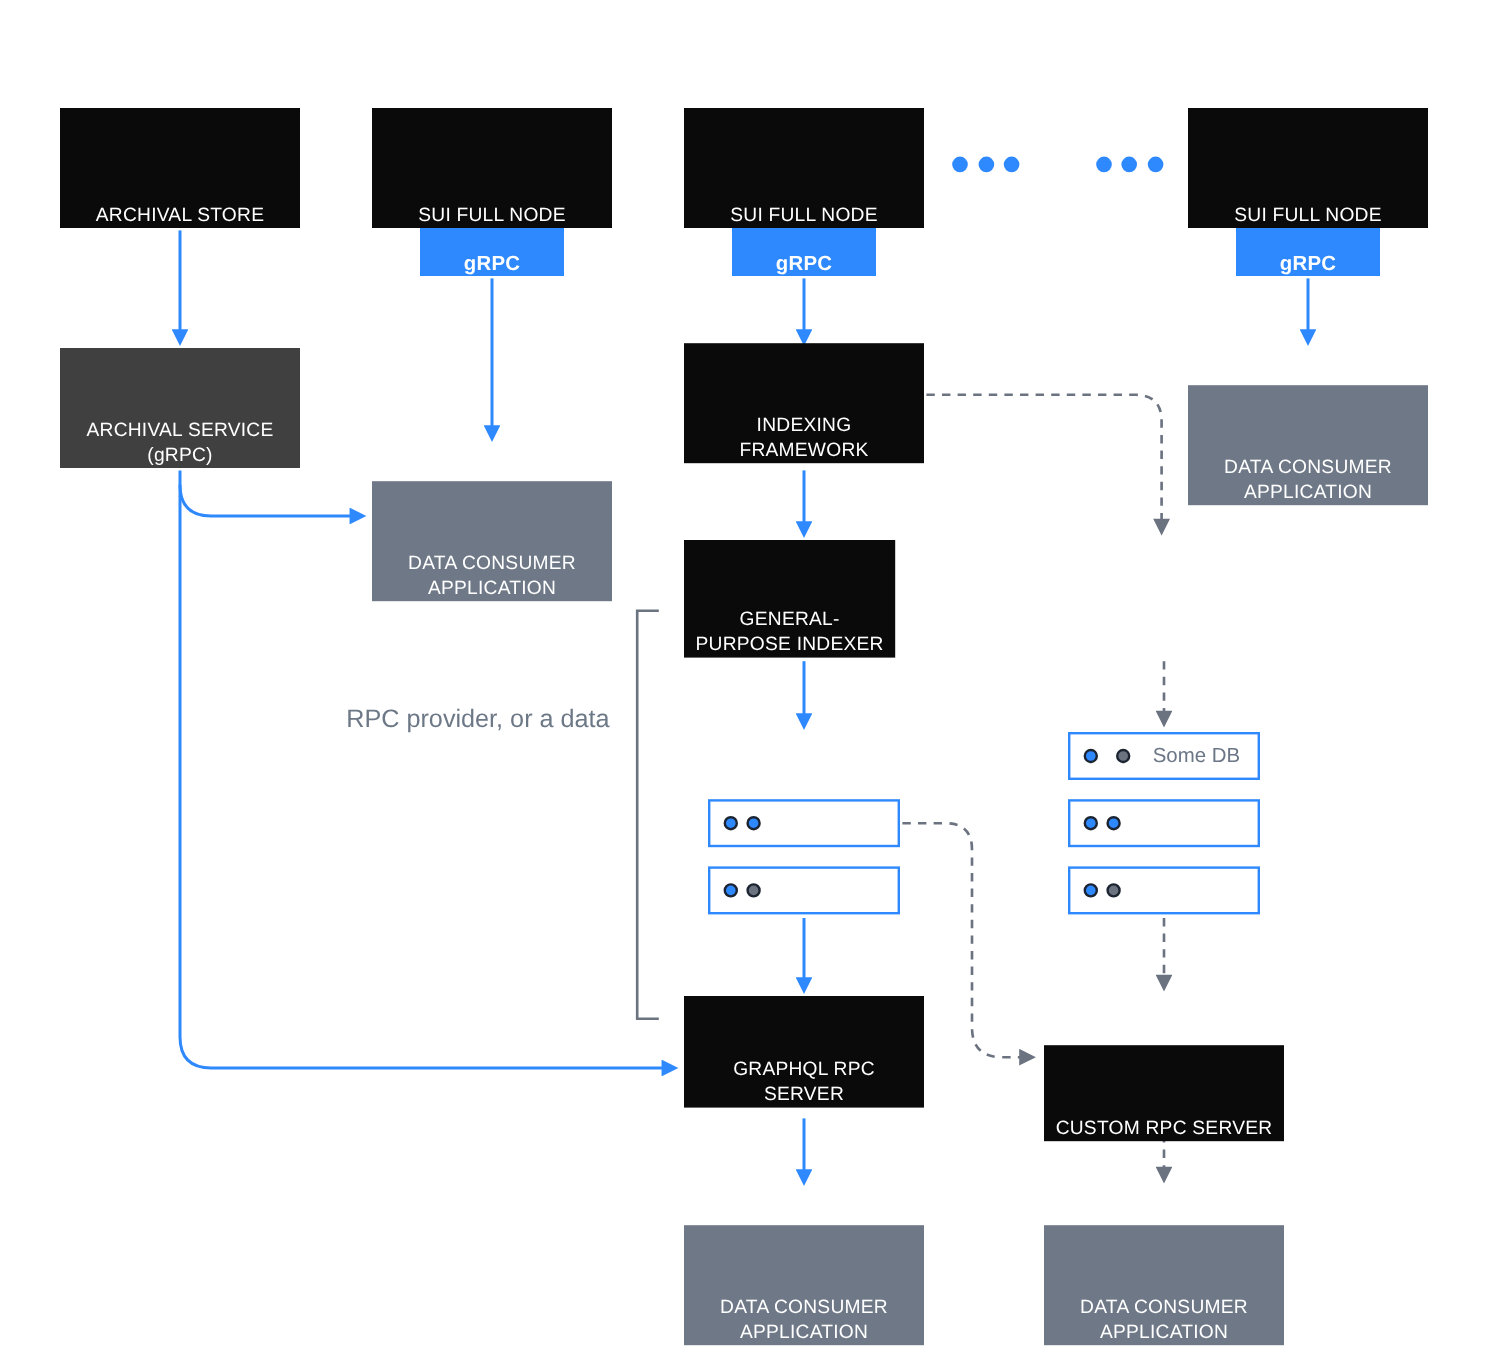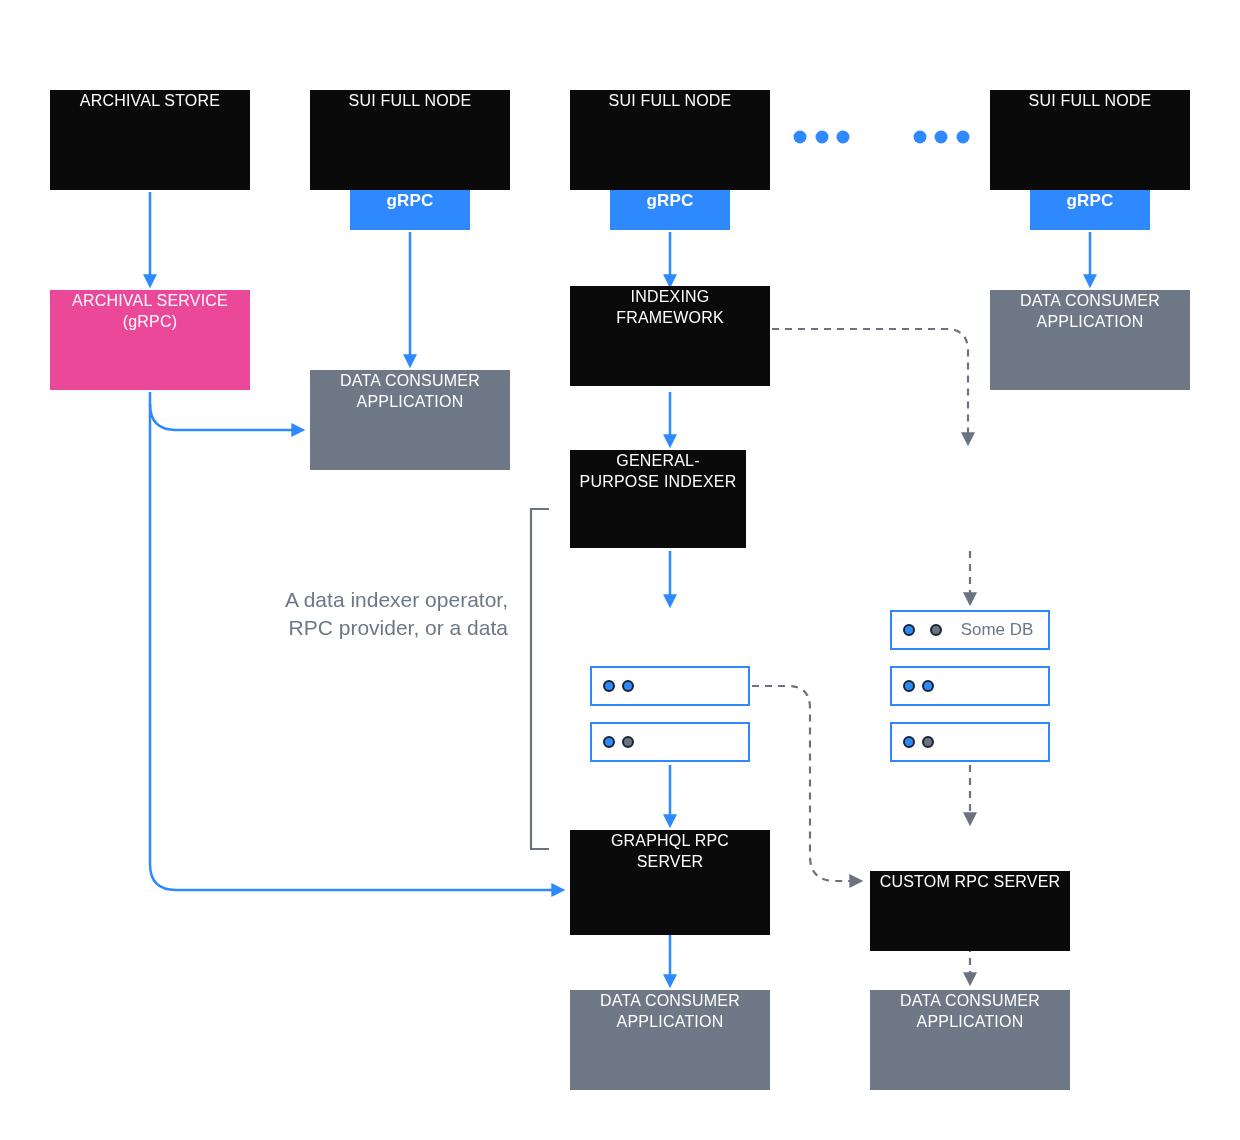--- a/index.html
+++ b/index.html
@@ -6,30 +6,30 @@
   .canvas{
     position:relative;
     width:1240px;height:1140px;
     background:#ffffff;
     font-family:"Liberation Sans",sans-serif;
     overflow:hidden;
   }
   svg.links{position:absolute;left:0;top:0;width:1240px;height:1140px;}
   .node{
     position:absolute;
-    display:flex;align-items:flex-start;justify-content:center;
+    display:flex;align-items:flex-end;justify-content:center;
     text-align:center;box-sizing:border-box;
   }
   .node .lbl{
     font-size:16px;line-height:21px;font-weight:500;letter-spacing:.2px;
     color:#ffffff;padding:0 8px;
   }
   .black{background:#0a0a0a;}
-  .grayb{background:#6e7887;}
-  .blueb{background:#ec4899;}
+  .grayb{background:#6e7887;margin-top:31px;}
+  .blueb{background:#404040;}
   .grpc{background:#2e89ff;}
   .grpc .lbl{font-size:17px;font-weight:600;letter-spacing:.2px;}
   .db{
     position:absolute;width:160px;height:40px;
     background:#ffffff;border:2px solid #2e89ff;box-sizing:border-box;
     display:flex;align-items:center;padding:0 11px;gap:7px;
   }
   .dot{width:8px;height:8px;border-radius:50%;border:2.5px solid #1b2430;box-sizing:content-box;flex:0 0 auto;}
   .dot.blue{background:#2e89ff;}
   .dot.gray{background:#6b7280;}
@@ -145,32 +145,31 @@
     <span class="dot blue"></span>
     <span class="dot blue"></span>
     <span class="dblbl"></span>
   </div>
   <div class="db" style="left:890px;top:722px;">
     <span class="dot blue"></span>
     <span class="dot gray"></span>
     <span class="dblbl"></span>
   </div>
 
-  <div class="node black" style="left:570px;top:830px;width:200px;height:105px;">
+  <div class="node black" style="left:570px;top:830px;width:200px;height:93px;">
     <span class="lbl">GRAPHQL RPC SERVER</span>
   </div>
   <div class="node black" style="left:870px;top:830px;width:200px;height:80px;margin-top:41px;">
     <span class="lbl">CUSTOM RPC SERVER</span>
   </div>
 
   <div class="node grayb" style="left:570px;top:990px;width:200px;height:100px;">
     <span class="lbl">DATA CONSUMER APPLICATION</span>
   </div>
   <div class="node grayb" style="left:870px;top:990px;width:200px;height:100px;">
     <span class="lbl">DATA CONSUMER APPLICATION</span>
   </div>
 
   <div class="note">
-    <div>A data indexer operator,</div>
     <div>RPC provider, or a data</div>
   </div>
 
 </div>
 
 </body></html>

